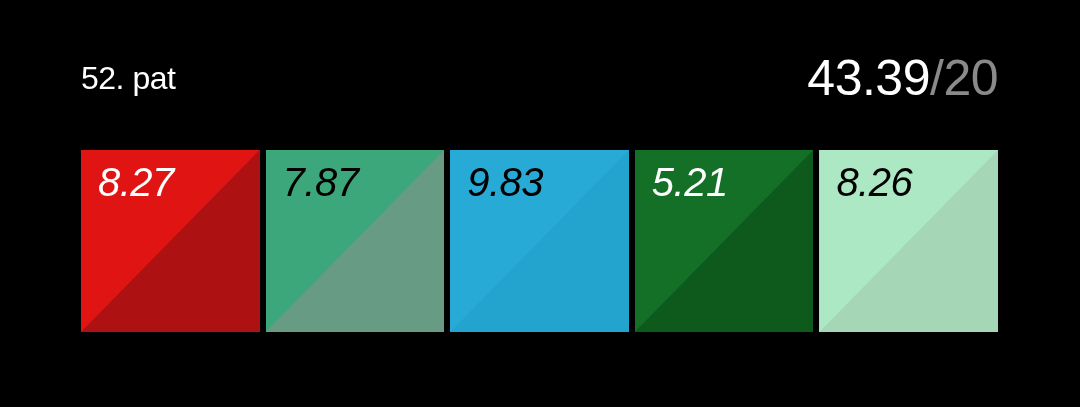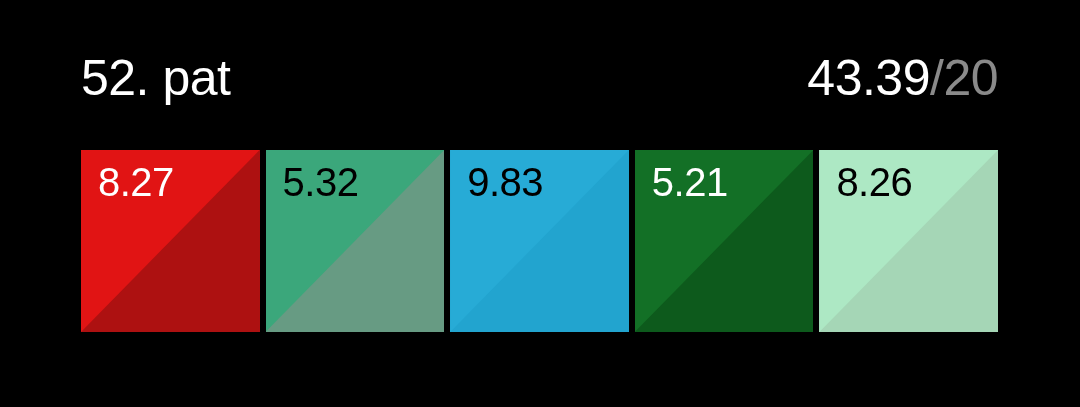--- a/index.html
+++ b/index.html
@@ -29,21 +29,21 @@
     left: 81px;
     top: 42px;
     width: 917px;
     height: 72px;
     display: flex;
     align-items: center;
     justify-content: space-between;
   }
 
   .title {
-    font-size: 50px;
+    font-size: 32px;
     line-height: 1;
     color: #ffffff;
     letter-spacing: -0.5px;
     white-space: nowrap;
   }
 
   .score {
     font-size: 50px;
     line-height: 1;
     letter-spacing: -0.5px;
@@ -64,20 +64,21 @@
     height: 182px;
     display: flex;
     gap: 6px;
   }
 
   .tile {
     position: relative;
     flex: 1 1 0;
     height: 182px;
     overflow: hidden;
+    font-style: italic;
   }
 
   
   .tile-bg {
     position: absolute;
     inset: 0;
   }
   
   .tile-tri {
     position: absolute;
@@ -115,21 +116,21 @@
 
     <div class="tile">
       <div class="tile-bg" style="background: rgb(173, 17, 17);"></div>
       <div class="tile-tri" style="background: rgb(225, 20, 20);"></div>
       <div class="tile-label" style="color: rgb(255, 255, 255);">8.27</div>
     </div>
 
     <div class="tile">
       <div class="tile-bg" style="background: rgb(103, 155, 131);"></div>
       <div class="tile-tri" style="background: rgb(59, 167, 123);"></div>
-      <div class="tile-label" style="color: rgb(0, 0, 0);">5.32</div>
+      <div class="tile-label" style="color: rgb(0, 0, 0);">7.87</div>
     </div>
 
     <div class="tile">
       <div class="tile-bg" style="background: rgb(34, 164, 207);"></div>
       <div class="tile-tri" style="background: rgb(39, 171, 214);"></div>
       <div class="tile-label" style="color: rgb(0, 0, 0);">9.83</div>
     </div>
 
     <div class="tile">
       <div class="tile-bg" style="background: rgb(13, 90, 28);"></div>

